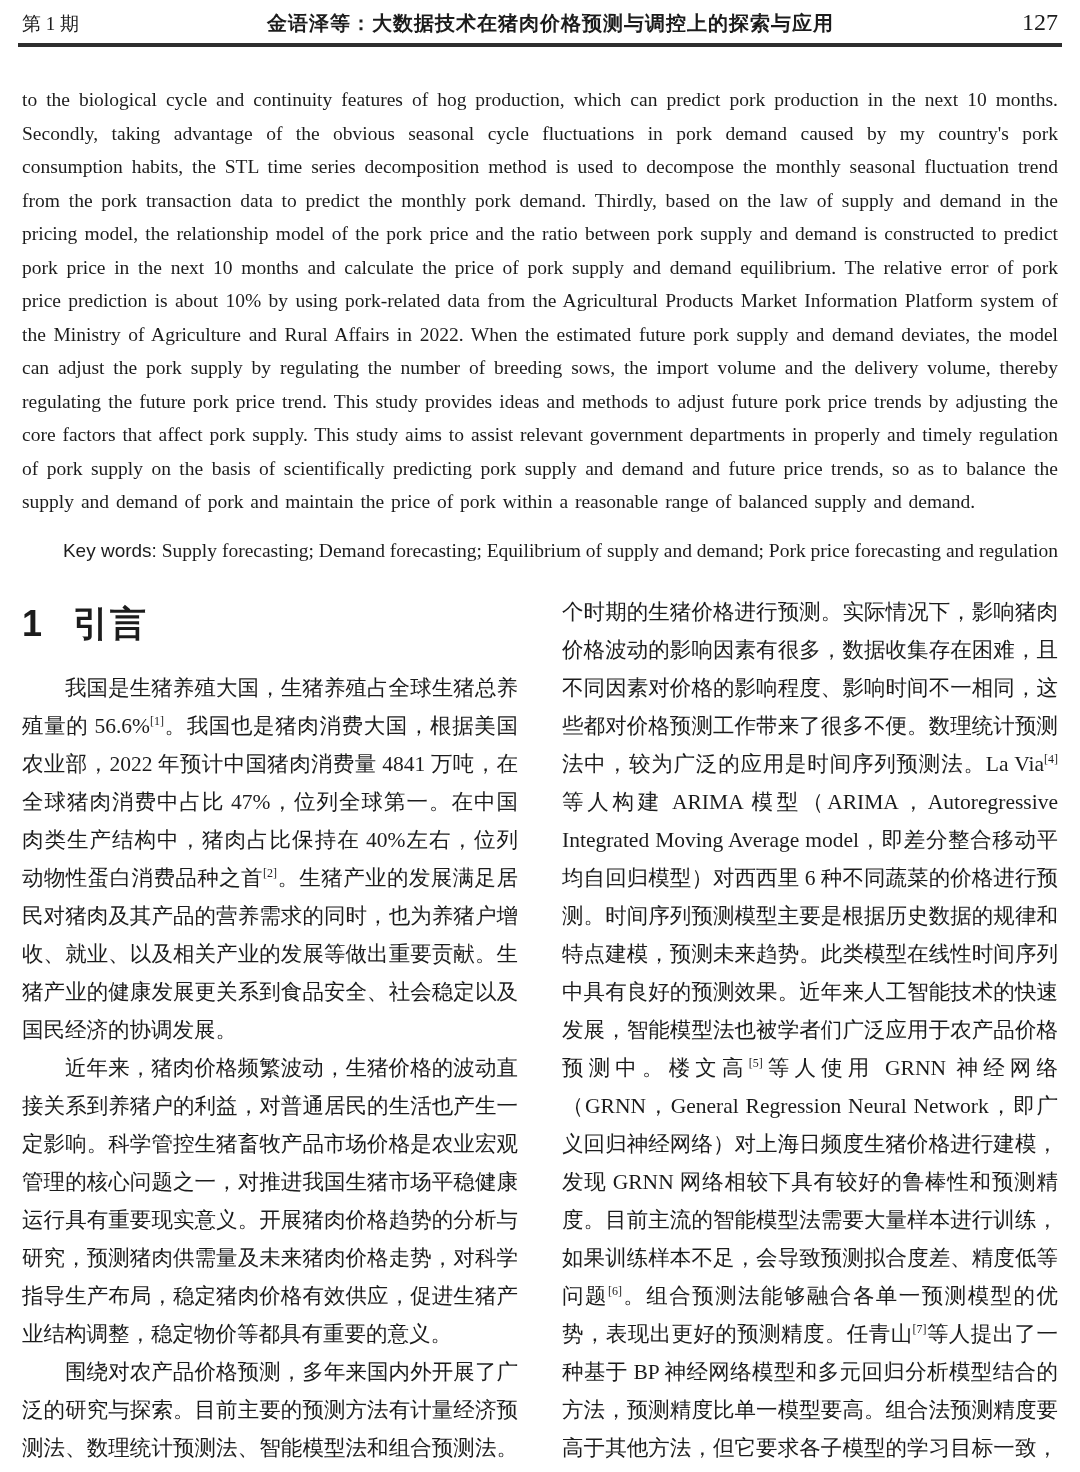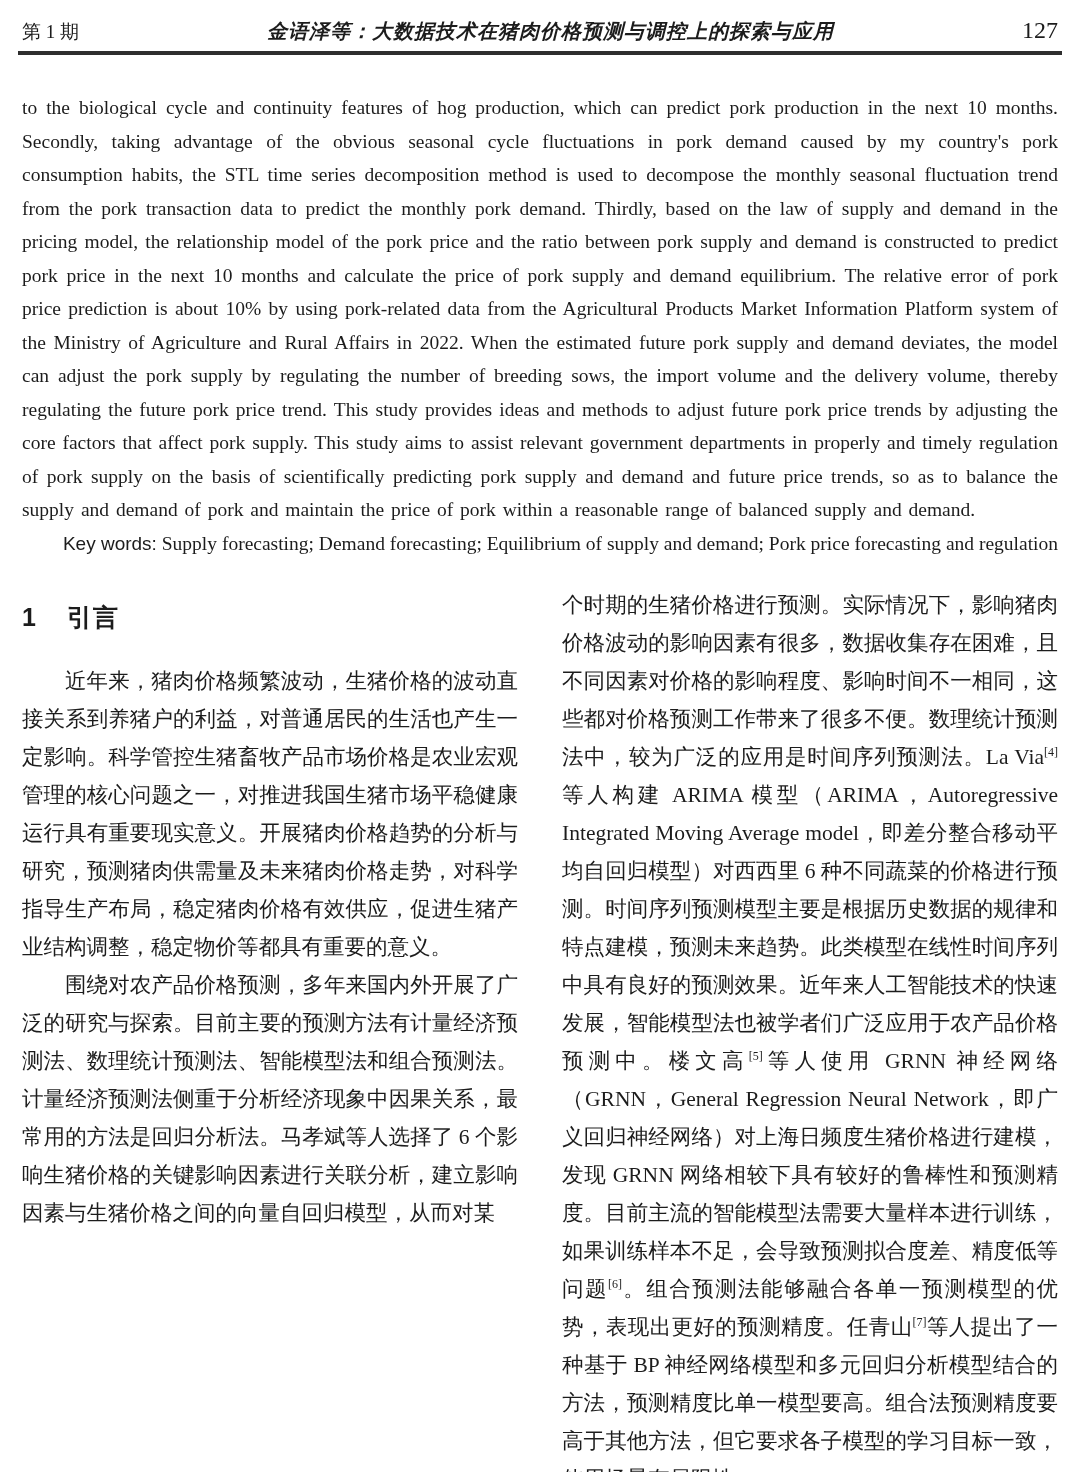--- a/index.html
+++ b/index.html
@@ -8,36 +8,35 @@
     width:1080px;height:1472px;
     margin:0 auto;
     background:#ffffff;
     color:#1c1c1c;
     overflow:hidden;
     font-family:"Liberation Serif","DejaVu Serif",serif;
   }
   
   .header{
     display:flex;align-items:baseline;
-    padding:17px 22px 4px 22px;
+    padding:9px 22px 4px 22px;
   }
   .header-issue{font-size:19px;white-space:nowrap;}
   .header-title{
     flex:1;text-align:center;
     font-family:"Liberation Sans","DejaVu Sans",sans-serif;
     font-weight:bold;font-size:20px;
     letter-spacing:1px;
-    font-style:italic;
   }
   .header-page{font-size:24px;white-space:nowrap;}
   .header-rule{height:4px;background:#2e2e2e;margin:2px 18px 0 18px;}
 
   
   .abstract{
-    margin:36px 22px 0 22px;
+    margin:36px 22px 15px 22px;
     font-size:19.5px;
     line-height:33.5px;
     text-align:justify;
     word-spacing:2px;
   }
   .keywords{
     margin:0 22px 0 22px;
     font-size:19.5px;
     line-height:33.5px;
     text-align:right;
@@ -56,21 +55,21 @@
   .col{
     width:496px;
     font-size:21.5px;
     line-height:38px;
     text-align:justify;
     text-justify:inter-ideograph;
   }
   .section-heading{
     font-family:"Liberation Sans","DejaVu Sans",sans-serif;
     font-weight:bold;
-    font-size:25px;
+    font-size:36px;
     margin:12px 0 26px 0;
     letter-spacing:1px;
   }
   .section-num{margin-right:30px;}
   .body-par{margin:0;text-indent:2em;}
   .body-par.cont{text-indent:0;}
   sup{font-size:12px;line-height:0;vertical-align:super;}
 </style>
 </head>
 <body>
@@ -89,20 +88,21 @@
   <div class="keywords">
     <span class="kw-label">Key words:</span><span> Supply forecasting; Demand forecasting; Equilibrium of supply and demand; Pork price forecasting and regulation</span>
   </div>
 
   <div class="columns">
 
     <div class="col">
       <div class="section-heading">
         <span class="section-num">1</span><span>引言</span>
       </div>
+      <p class="body-par rich">我国是生猪养殖大国，生猪养殖占全球生猪总养殖量的 56.6%<sup>[1]</sup>。我国也是猪肉消费大国，根据美国农业部，2022 年预计中国猪肉消费量 4841 万吨，在全球猪肉消费中占比 47%，位列全球第一。在中国肉类生产结构中，猪肉占比保持在 40%左右，位列动物性蛋白消费品种之首<sup>[2]</sup>。生猪产业的发展满足居民对猪肉及其产品的营养需求的同时，也为养猪户增收、就业、以及相关产业的发展等做出重要贡献。生猪产业的健康发展更关系到食品安全、社会稳定以及国民经济的协调发展。</p>
       <p class="body-par rich">近年来，猪肉价格频繁波动，生猪价格的波动直接关系到养猪户的利益，对普通居民的生活也产生一定影响。科学管控生猪畜牧产品市场价格是农业宏观管理的核心问题之一，对推进我国生猪市场平稳健康运行具有重要现实意义。开展猪肉价格趋势的分析与研究，预测猪肉供需量及未来猪肉价格走势，对科学指导生产布局，稳定猪肉价格有效供应，促进生猪产业结构调整，稳定物价等都具有重要的意义。</p>
       <p class="body-par rich">围绕对农产品价格预测，多年来国内外开展了广泛的研究与探索。目前主要的预测方法有计量经济预测法、数理统计预测法、智能模型法和组合预测法。计量经济预测法侧重于分析经济现象中因果关系，最常用的方法是回归分析法。马孝斌等人选择了 6 个影响生猪价格的关键影响因素进行关联分析，建立影响因素与生猪价格之间的向量自回归模型，从而对某</p>
     </div>
 
     <div class="col">
       <p class="body-par cont rich">个时期的生猪价格进行预测。实际情况下，影响猪肉价格波动的影响因素有很多，数据收集存在困难，且不同因素对价格的影响程度、影响时间不一相同，这些都对价格预测工作带来了很多不便。数理统计预测法中，较为广泛的应用是时间序列预测法。La Via<sup>[4]</sup>等人构建 ARIMA 模型（ARIMA，Autoregressive Integrated Moving Average model，即差分整合移动平均自回归模型）对西西里 6 种不同蔬菜的价格进行预测。时间序列预测模型主要是根据历史数据的规律和特点建模，预测未来趋势。此类模型在线性时间序列中具有良好的预测效果。近年来人工智能技术的快速发展，智能模型法也被学者们广泛应用于农产品价格预测中。楼文高<sup>[5]</sup>等人使用 GRNN 神经网络（GRNN，General Regression Neural Network，即广义回归神经网络）对上海日频度生猪价格进行建模，发现 GRNN 网络相较下具有较好的鲁棒性和预测精度。目前主流的智能模型法需要大量样本进行训练，如果训练样本不足，会导致预测拟合度差、精度低等问题<sup>[6]</sup>。组合预测法能够融合各单一预测模型的优势，表现出更好的预测精度。任青山<sup>[7]</sup>等人提出了一种基于 BP 神经网络模型和多元回归分析模型结合的方法，预测精度比单一模型要高。组合法预测精度要高于其他方法，但它要求各子模型的学习目标一致，使用场景有局限性。</p>
 
     </div>
 
   </div>

